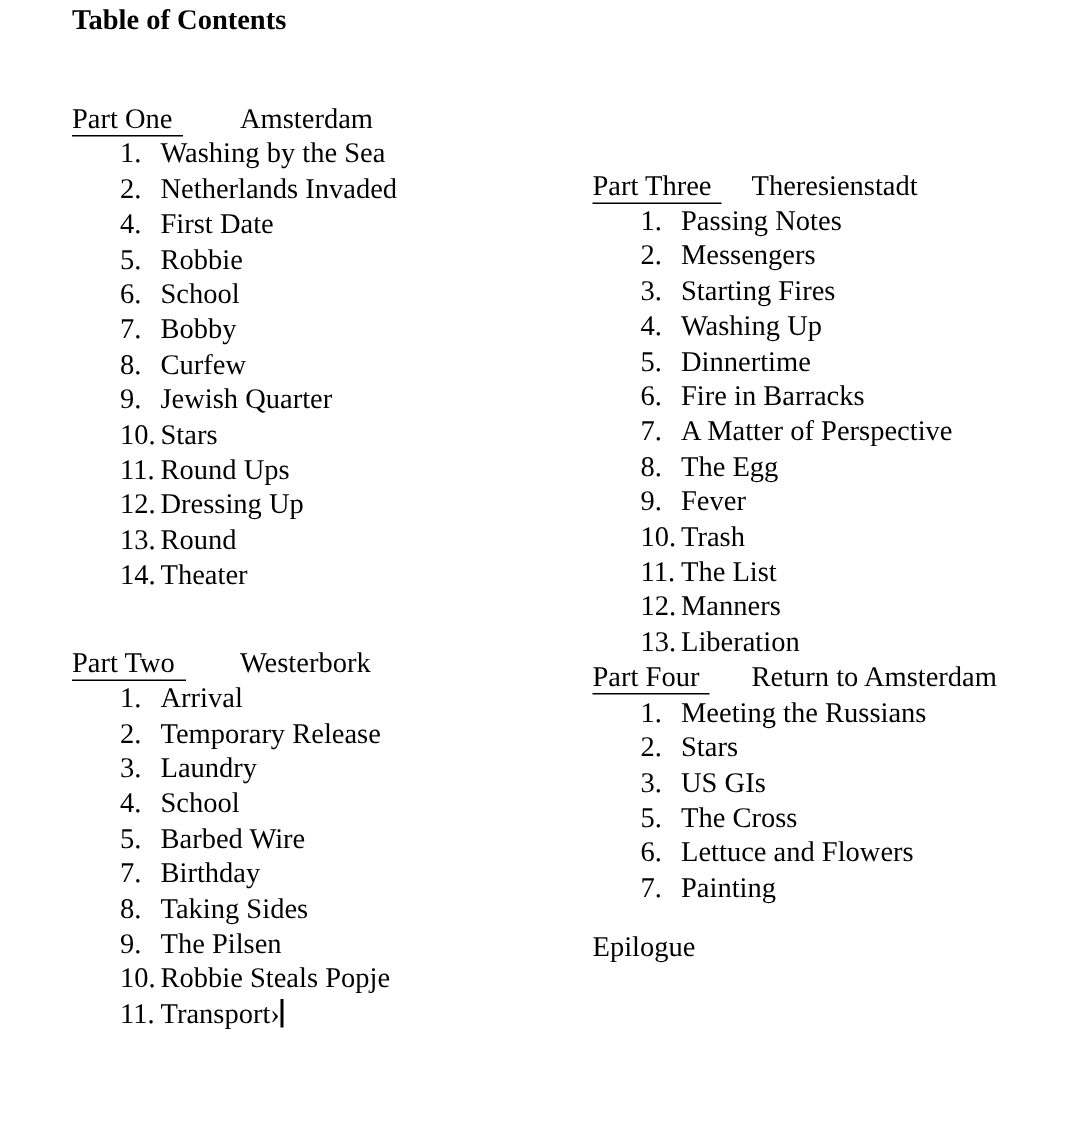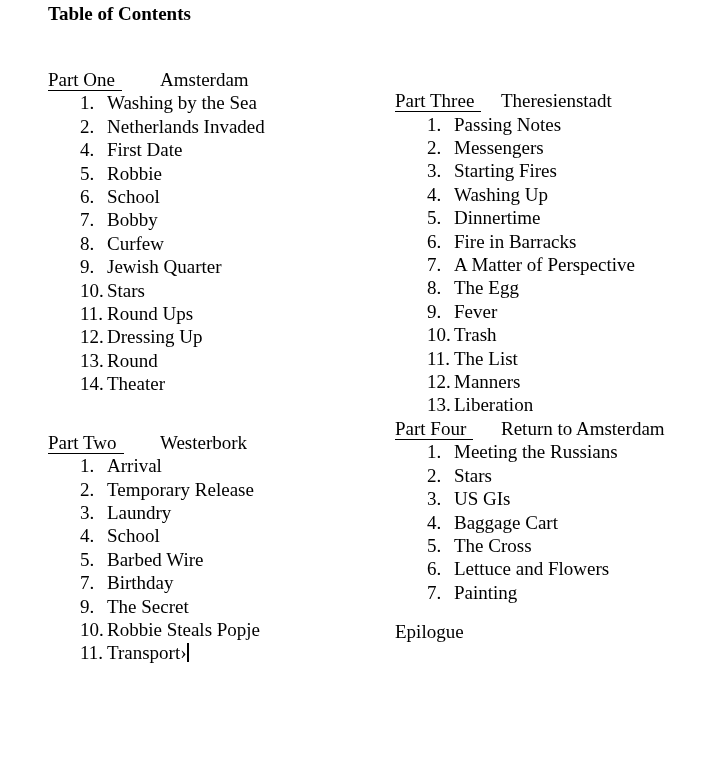--- a/index.html
+++ b/index.html
@@ -93,21 +93,22 @@
           <div class="chapter"><span class="chapter-number">14.</span><span class="chapter-title">Theater</span></div>
         </div>
         <div class="part-block">
           <div class="part-header"><span class="part-tab"><span class="part-name">Part Two</span></span><span class="part-location">Westerbork</span></div>
           <div class="chapter"><span class="chapter-number">1.</span><span class="chapter-title">Arrival</span></div>
           <div class="chapter"><span class="chapter-number">2.</span><span class="chapter-title bold">Temporary Release</span></div>
           <div class="chapter"><span class="chapter-number">3.</span><span class="chapter-title bold">Laundry</span></div>
           <div class="chapter"><span class="chapter-number">4.</span><span class="chapter-title">School</span></div>
           <div class="chapter"><span class="chapter-number">5.</span><span class="chapter-title">Barbed Wire</span></div>
           <div class="chapter"><span class="chapter-number">7.</span><span class="chapter-title">Birthday</span></div>
-          <div class="chapter"><span class="chapter-number">9.</span><span class="chapter-title">The Secret</span></div>
+          <div class="chapter"><span class="chapter-number">8.</span><span class="chapter-title">Taking Sides</span></div>
+          <div class="chapter"><span class="chapter-number">9.</span><span class="chapter-title">The Pilsen</span></div>
           <div class="chapter"><span class="chapter-number">10.</span><span class="chapter-title">Robbie Steals Popje</span></div>
           <div class="chapter"><span class="chapter-number">11.</span><span class="chapter-title">Transport</span><span class="format-mark">›</span><span class="caret"></span></div>
         </div>
       </div>
 
     <div class="column-right">
       <div>
           <div class="part-block">
             <div class="part-header"><span class="part-tab"><span class="part-name">Part Three</span></span><span class="part-location">Theresienstadt</span></div>
             <div class="chapter"><span class="chapter-number">1.</span><span class="chapter-title">Passing Notes</span></div>
@@ -122,21 +123,20 @@
             <div class="chapter"><span class="chapter-number">10.</span><span class="chapter-title">Trash</span></div>
             <div class="chapter"><span class="chapter-number">11.</span><span class="chapter-title">The List</span></div>
             <div class="chapter"><span class="chapter-number">12.</span><span class="chapter-title">Manners</span></div>
             <div class="chapter"><span class="chapter-number">13.</span><span class="chapter-title bold">Liberation</span></div>
           </div>
           <div class="part-block">
             <div class="part-header"><span class="part-tab"><span class="part-name">Part Four</span></span><span class="part-location">Return to Amsterdam</span></div>
             <div class="chapter"><span class="chapter-number">1.</span><span class="chapter-title">Meeting the Russians</span></div>
             <div class="chapter"><span class="chapter-number">2.</span><span class="chapter-title bold">Stars</span></div>
             <div class="chapter"><span class="chapter-number">3.</span><span class="chapter-title bold">US GIs</span></div>
-            <div class="chapter"><span class="chapter-number">4.</span><span class="chapter-title bold">Baggage Cart</span></div>
             <div class="chapter"><span class="chapter-number">5.</span><span class="chapter-title bold">The Cross</span></div>
             <div class="chapter"><span class="chapter-number">6.</span><span class="chapter-title">Lettuce and Flowers</span></div>
             <div class="chapter"><span class="chapter-number">7.</span><span class="chapter-title">Painting</span></div>
           </div>
         </div>
       <div class="epilogue">Epilogue</div>
     </div>
   </div>
 </div>
 

